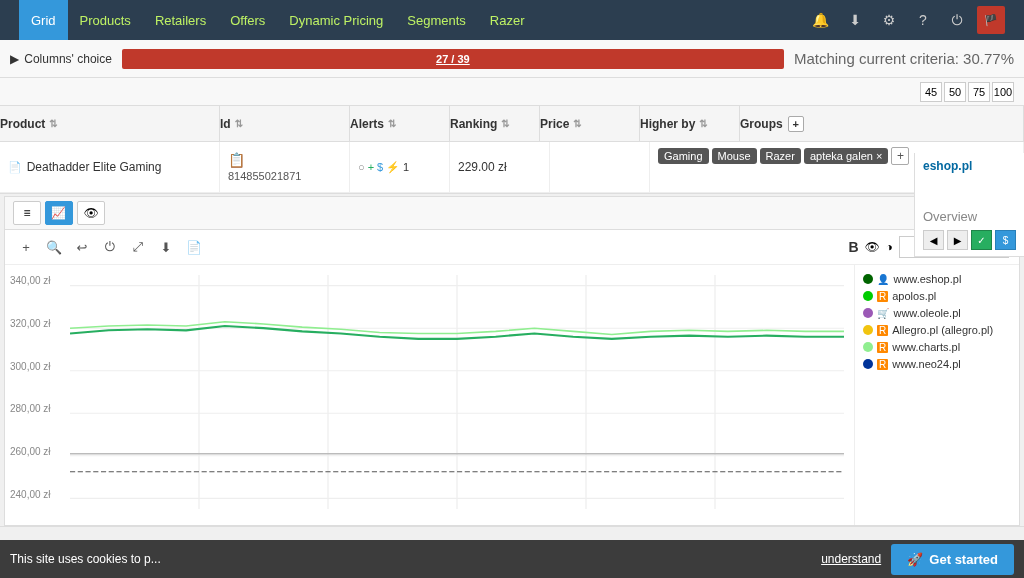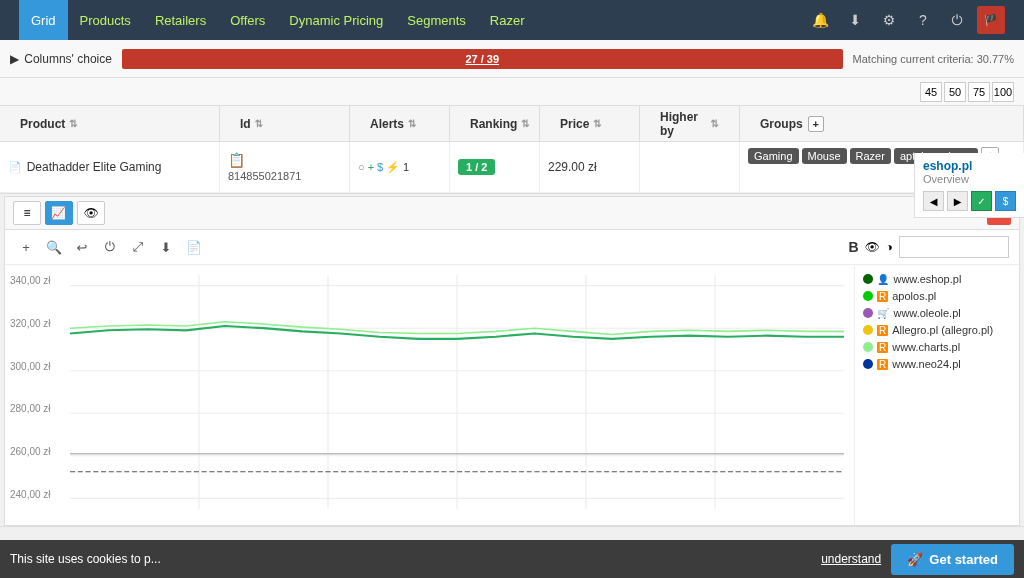--- a/index.html
+++ b/index.html
@@ -91,21 +91,21 @@
       display: flex;
       align-items: center;
       justify-content: center;
       color: white;
       font-size: 11px;
       font-weight: bold;
       flex: 1;
       text-decoration: underline;
     }
     .matching-text {
-      font-size: 11px;
+      font-size: 15px;
       color: #666;
       white-space: nowrap;
     }
 
     
     .pagination-top {
       background: #f8f8f8;
       border-bottom: 1px solid #ddd;
       height: 28px;
       display: flex;
@@ -134,21 +134,21 @@
     .table-header {
       display: flex;
       background: #f5f5f5;
       border-bottom: 1px solid #ddd;
       height: 36px;
       align-items: center;
     }
     .th {
       display: flex;
       align-items: center;
-      padding: 0 20px;
+      padding: 0 0;
       font-size: 12px;
       font-weight: bold;
       color: #333;
       border-right: 1px solid #ddd;
       height: 100%;
       gap: 4px;
       cursor: pointer;
     }
     .th .sort-icon { color: #999; font-size: 10px; }
     .th-product { width: 220px; }
@@ -510,42 +510,39 @@
     </div>
     <div class="td td-alerts">
       <div class="alerts-content">
         <span class="alert-gray">○</span>
         <span class="alert-green">+</span>
         <span class="alert-dollar">$</span>
         <span class="alert-orange">⚡</span>
         <span style="font-size:11px;">1</span>
       </div>
     </div>
-    <div class="td td-ranking">
-      <span class="ranking-badge">1 / 2</span>
-    </div>
     <div class="td td-price">
       <span>229.00 zł</span>
     </div>
     <div class="td td-higherby"></div>
     <div class="td td-groups">
       <span class="group-tag">Gaming</span>
       <span class="group-tag">Mouse</span>
       <span class="group-tag">Razer</span>
       <span class="group-tag-removable">
         <span>apteka galen ×</span>
       </span>
       <div class="add-group-btn">+</div>
     </div>
   </div>
 </div>
 
 <div style="position:absolute; right:0; top:153px; width:110px; background:white; border-left:1px solid #ddd; border-bottom:1px solid #ddd; padding:6px 8px; z-index:10;">
   <div style="font-size:12px;font-weight:bold;color:#0369a1;">eshop.pl</div>
-  <div style="font-size:11px;color:#888;">Overview</div>
+  <div style="font-size:13px;color:#888;margin-top:36px;">Overview</div>
   <div style="display:flex;gap:3px;margin-top:6px;">
     <button style="width:22px;height:20px;background:#eee;border:1px solid #ccc;cursor:pointer;font-size:10px;">◀</button>
     <button style="width:22px;height:20px;background:#eee;border:1px solid #ccc;cursor:pointer;font-size:10px;">▶</button>
     <button style="width:22px;height:20px;background:#27ae60;border:1px solid #1e8449;cursor:pointer;font-size:10px;color:white;">✓</button>
     <button style="width:22px;height:20px;background:#3498db;border:1px solid #2980b9;cursor:pointer;font-size:10px;color:white;">$</button>
   </div>
 </div>
 
 <div class="chart-panel" style="margin:2px 4px 0 4px;">
 

